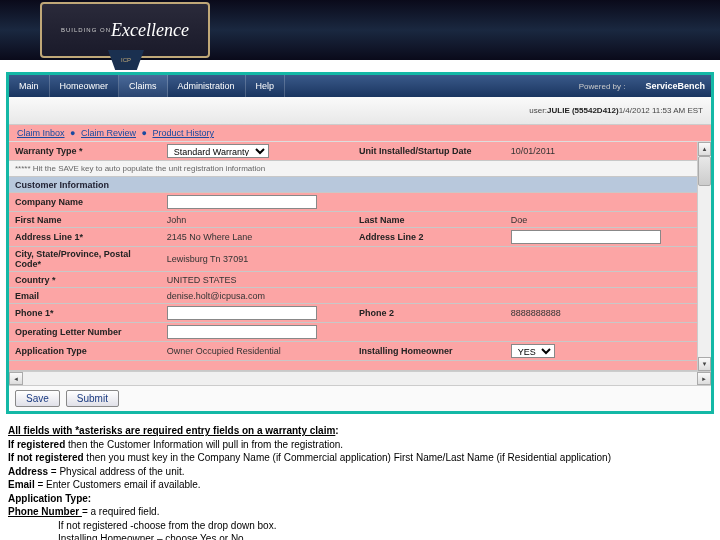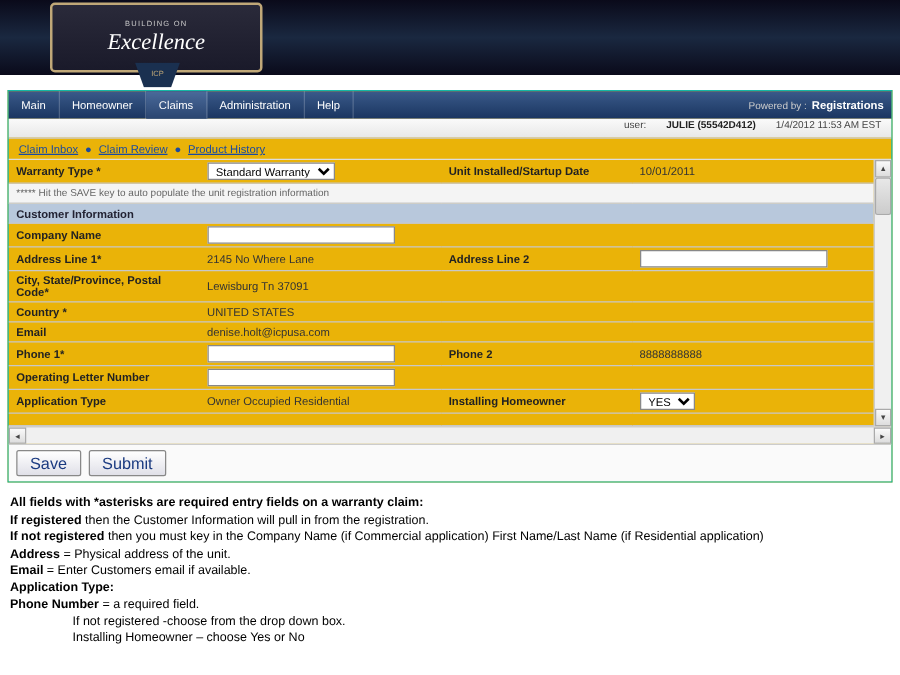--- a/index.html
+++ b/index.html
@@ -1,31 +1,31 @@
 <!DOCTYPE html>
 <html><head>
 <meta charset="utf-8">
 <style>
 * { box-sizing: border-box; margin: 0; padding: 0; }
 body { font-family: Arial, sans-serif; font-size: 10px; background: #fff; width: 720px; }
 .header-banner { height: 60px; background: linear-gradient(to bottom, #0a0a1a 0%, #1a2840 50%, #0a0a1a 100%); position: relative; }
-.logo-badge { position: absolute; left: 40px; top: 2px; width: 170px; height: 56px; background: linear-gradient(to bottom, #2a2a3a, #1a1a2a); border: 2px solid #c0a878; border-radius: 4px; display: flex; flex-direction: column; align-items: center; justify-content: center; color: #fff; }
+.logo-badge { position: absolute; left: 40px; top: 2px; width: 170px; height: 56px; background: linear-gradient(to bottom, #2a2a3a, #1a1a2a); border: 2px solid #c0a878; border-radius: 4px; display: flex; flex-direction: row; align-items: center; justify-content: center; color: #fff; }
 .logo-badge .top-text { font-size: 6px; color: #ccc; letter-spacing: 1px; }
 .logo-badge .main-text { font-family: cursive; font-size: 18px; font-style: italic; color: #fff; }
 .logo-ribbon { position: absolute; left: 108px; top: 50px; width: 36px; height: 20px; background: #1a3050; clip-path: polygon(0 0, 100% 0, 80% 100%, 20% 100%); display:flex; align-items:center; justify-content:center; color:#c0a878; font-size:6px; }
 
-.app-frame { border: 1px solid #14b8a6; margin: 12px 6px 4px 6px; background: #eab308; }
+.app-frame { border: 3px solid #14b8a6; margin: 12px 6px 4px 6px; background: #fca5a5; }
 .nav-bar { background: linear-gradient(to bottom, #3a5a8a, #1a3560); height: 22px; display: flex; align-items: stretch; color: #fff; font-size: 9px; }
 .nav-item { padding: 0 10px; display: flex; align-items: center; border-right: 1px solid rgba(255,255,255,0.2); cursor: pointer; }
 .nav-item.active { background: linear-gradient(to bottom, #4a6a9a, #2a4570); }
 .nav-spacer { flex: 1; }
-.powered { display: flex; align-items: center; font-size: 8px; color: #ccc; padding-right: 6px; gap: 4px; margin-left: 44px; }
+.powered { display: flex; align-items: center; font-size: 8px; color: #ccc; padding-right: 6px; gap: 20px; margin-left: 44px; }
 .powered b { color: #fff; font-size: 9px; }
 
-.user-bar { background: linear-gradient(to bottom, #fafafa, #e8e8e8); height: 16px; border-bottom: 1px solid #ccc; display: flex; justify-content: flex-end; padding: 0 8px; font-size: 8px; color: #444; gap: 16px; }
+.user-bar { background: linear-gradient(to bottom, #fafafa, #e8e8e8); height: 28px; border-bottom: 1px solid #ccc; display: flex; justify-content: flex-end; align-items: center; padding: 0 8px; font-size: 8px; color: #444; gap: 0; }
 .user-bar b { color: #222; }
 
 .breadcrumb { padding: 3px 8px; font-size: 9px; border-bottom: 1px solid #ddd; }
 .breadcrumb a { color: #1a4aa0; text-decoration: underline; cursor: pointer; }
 .breadcrumb .sep { color: #1a4aa0; margin: 0 3px; }
 
 .form-area { position: relative; }
 .scroll-track { position: absolute; right: 0; top: 0; bottom: 0; width: 14px; background: #f0f0f0; border-left: 1px solid #ccc; }
 .scroll-arrow { height: 14px; background: linear-gradient(#fafafa,#ddd); border: 1px solid #aaa; display:flex; align-items:center; justify-content:center; font-size:7px; color:#444; cursor:pointer; }
 .scroll-thumb { position:absolute; top:14px; left:0; right:0; height:30px; background: linear-gradient(#e8e8e8,#ccc); border:1px solid #aaa; border-radius:2px; cursor:pointer;}
@@ -39,24 +39,24 @@
 .label-cell { width: 150px; font-weight: bold; color: #222; }
 .value-cell { width: 190px; color: #333; }
 .section-header td { background: #b8c8dc; font-weight: bold; color: #223; padding: 2px 6px; }
 .hint-row td { background: #f4f4f4; color: #666; font-size: 8px; }
 input.txt, select.sel { font-size: 9px; border: 1px solid #888; padding: 1px 2px; background: #fff; height: 14px; }
 input.txt { width: 150px; }
 select.sel { width: auto; }
 select.sel.sm { width: 44px; }
 
 .button-bar { padding: 4px 6px; display:flex; gap:6px; border-top:1px solid #ccc; background:#fafafa;}
-.btn { background: linear-gradient(#fff,#e0e0e8); border:1px solid #888; color:#1a3a80; padding: 2px 10px; font-size:13px; cursor:pointer; border-radius:2px;}
+.btn { background: linear-gradient(#fff,#e0e0e8); border:1px solid #888; color:#1a3a80; padding: 2px 10px; font-size:10px; cursor:pointer; border-radius:2px;}
 
 .instructions { padding: 6px 8px; font-size: 10px; line-height: 1.35; color: #000; }
-.instructions .u { }
+.instructions .u { text-decoration: underline; }
 .instructions .indent { margin-left: 50px; }
 </style>
 </head>
 <body>
 
 <div class="header-banner">
   <div class="logo-badge">
     <div class="top-text">BUILDING ON</div>
     <div class="main-text">Excellence</div>
   </div>
@@ -66,21 +66,21 @@
 <div class="app-frame">
   <div class="nav-bar">
     <div class="nav-item">Main</div>
     <div class="nav-item">Homeowner</div>
     <div class="nav-item active">Claims</div>
     <div class="nav-item">Administration</div>
     <div class="nav-item">Help</div>
     <div class="nav-spacer"></div>
     <div class="powered">
       <span>Powered by :</span>
-      <b>Registrations</b>
+      <b>ServiceBench</b>
     </div>
   </div>
   <div class="user-bar">
     <span>user:</span>
     <b>JULIE (55542D412)</b>
     <span>1/4/2012 11:53 AM EST</span>
   </div>
   <div class="breadcrumb">
     <a>Claim Inbox</a>
     <span class="sep">●</span>
@@ -102,20 +102,26 @@
             <td colspan="4">***** Hit the SAVE key to auto populate the unit registration information</td>
           </tr>
       <tr class="section-header">
             <td colspan="4">Customer Information</td>
           </tr>
       <tr>
         <td class="label-cell">Company Name</td>
         <td class="value-cell"><input class="txt" style=""></td>
         <td></td>
             <td></td>
+      </tr>
+      <tr>
+        <td class="label-cell">First Name</td>
+        <td class="value-cell">John</td>
+        <td class="label-cell">Last Name</td>
+        <td class="value-cell">Doe</td>
       </tr>
       <tr>
         <td class="label-cell">Address Line 1*</td>
         <td class="value-cell">2145 No Where Lane</td>
         <td class="label-cell">Address Line 2</td>
         <td class="value-cell"><input class="txt" style=""></td>
       </tr>
       <tr>
         <td class="label-cell">City, State/Province, Postal Code*</td>
         <td class="value-cell" colspan="3">Lewisburg  Tn  37091</td>

